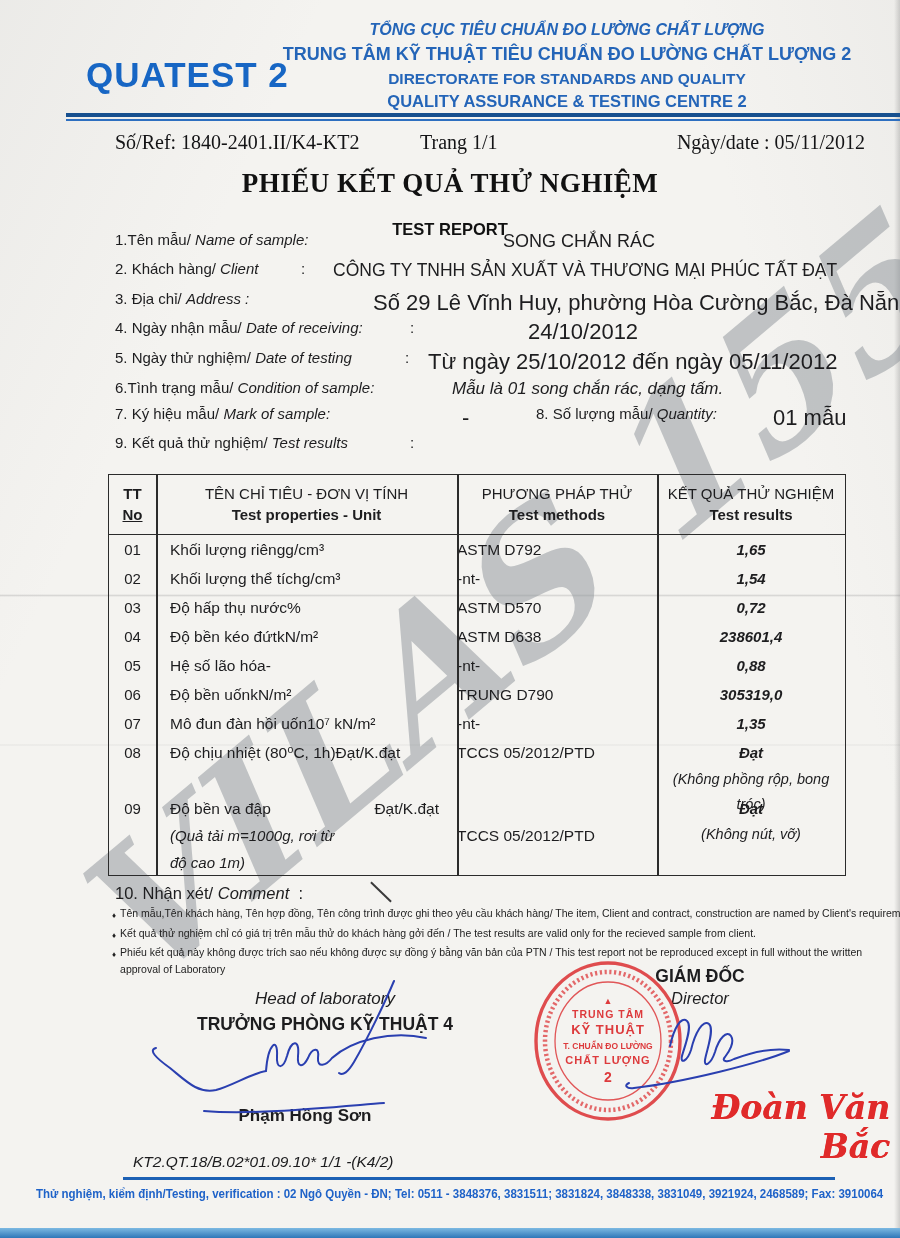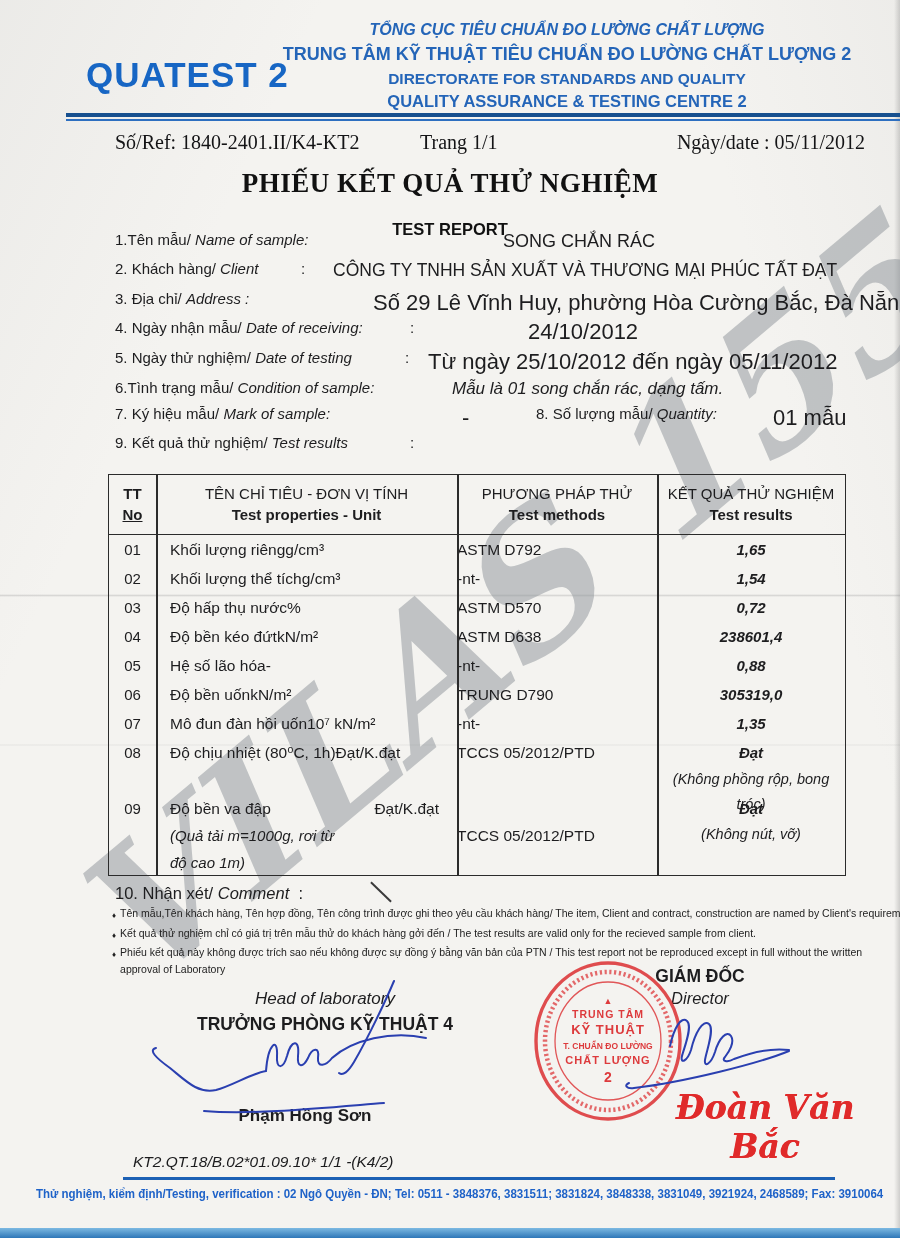--- a/index.html
+++ b/index.html
@@ -72,21 +72,21 @@
   .bullets{left:112px;top:905px;width:762px;font-size:10.5px;line-height:16.5px;color:#222;}
   .bullet-line{display:flex;}
   .bullet-line .glyph{font-size:8px;margin:3px 4px 0 0;flex:0 0 auto;}
   .b12{white-space:nowrap;}
   
   .sig-title-left{left:170px;top:966px;width:310px;text-align:center;font-weight:bold;font-size:17.5px;margin-top:48px;}
   .sig-sub-left{left:170px;top:989px;width:310px;text-align:center;font-style:italic;font-size:17px;}
   .sig-name-left{left:180px;top:1106px;width:250px;text-align:center;font-weight:bold;font-size:17px;}
   .sig-title-right{left:620px;top:966px;width:160px;text-align:center;font-weight:bold;font-size:17.5px;}
   .sig-sub-right{left:620px;top:989px;width:160px;text-align:center;font-style:italic;font-size:16.5px;}
-  .sig-name-right{left:640px;top:1088px;width:250px;text-align:center;
+  .sig-name-right{left:640px;top:1088px;width:250px;text-align:right;
     font-family:"DejaVu Serif","Liberation Serif",serif;font-style:italic;font-weight:bold;
     font-size:33px;color:#e02a2a;text-shadow:.4px 0 #e02a2a;}
   .stamp{left:532px;top:960px;z-index:2;}
   .sigsvg{z-index:3;}
   
   .doc-code{left:133px;top:1153px;font-style:italic;font-size:15.5px;color:#1b1b1d;}
   .foot-rule{left:123px;top:1177px;width:712px;height:2.5px;background:#1c60b4;}
   .contact{left:0;top:1187px;width:100%;text-align:center;font-weight:bold;font-size:12.5px;color:#1e62c8;
     white-space:nowrap;transform:scaleX(.92);transform-origin:center;}
   .bottom-bar{left:0;top:1228px;width:100%;height:10px;background:linear-gradient(#7cb9e2,#2e77b8);}

